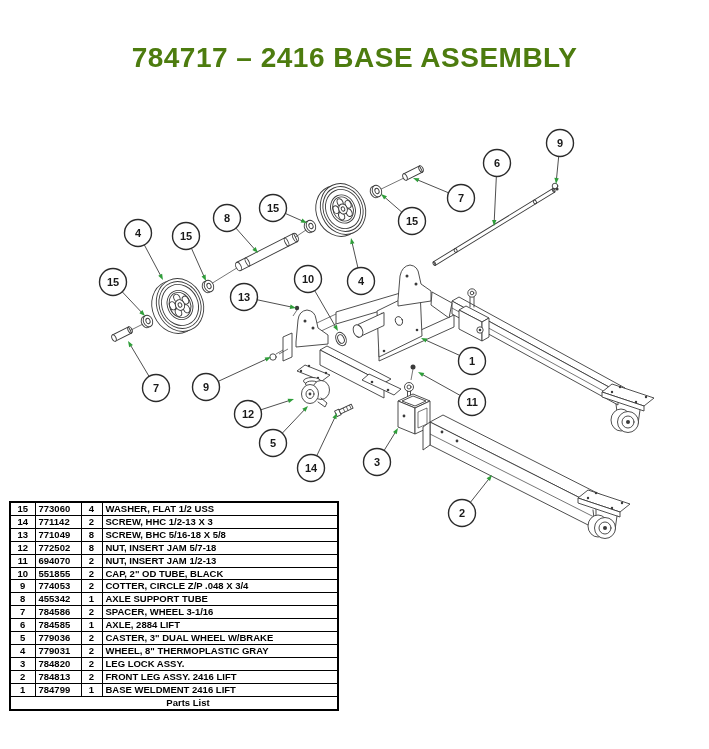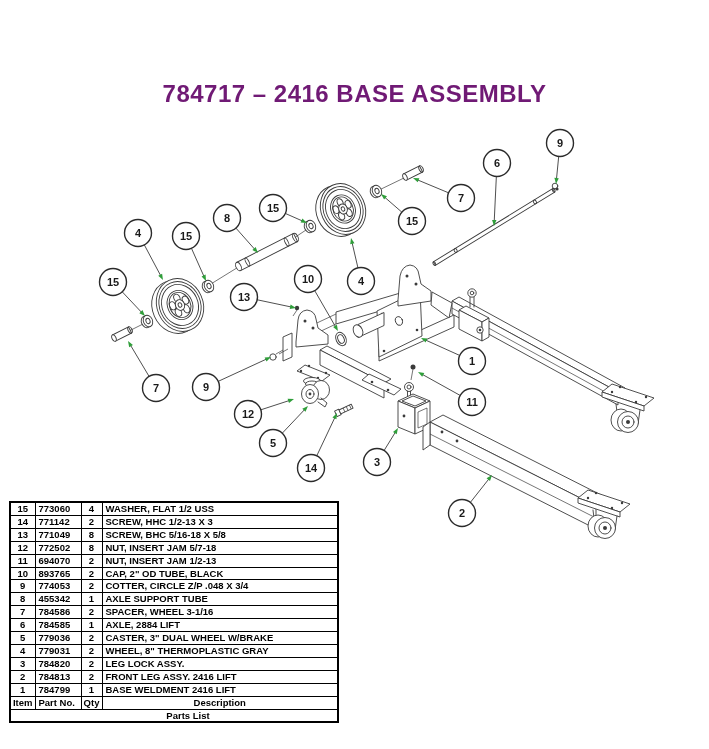--- a/index.html
+++ b/index.html
@@ -1,19 +1,19 @@
 <!DOCTYPE html>
 <html><head>
 <meta charset="utf-8">
 <style>
   html,body{margin:0;padding:0;background:#e8e8e8;}
   .page{position:relative;width:709px;height:749px;background:#ffffff;margin:0 auto;
         font-family:"Liberation Sans",sans-serif;overflow:hidden;}
   .title{position:absolute;left:0;top:42px;width:709px;text-align:center;
-         font-size:24px;font-weight:bold;color:#701a75;letter-spacing:.5px;margin-top:38px;}
+         font-size:28px;font-weight:bold;color:#4d7c0f;letter-spacing:.5px;}
   svg.diagram{position:absolute;left:0;top:0;width:709px;height:749px;}
   
   .ln{fill:none;stroke:#3b3b3b;stroke-width:.9;stroke-linejoin:round;stroke-linecap:round;}
   .pt{fill:#ffffff;stroke:#3b3b3b;stroke-width:.9;stroke-linejoin:round;}
   .dk{fill:#3b3b3b;stroke:none;}
   .thin{fill:none;stroke:#3b3b3b;stroke-width:.7;}
   .balloon-circle{fill:#ffffff;stroke:#2b2b2b;stroke-width:1.4;}
   .balloon-text{font-family:"Liberation Sans",sans-serif;font-size:11px;font-weight:bold;fill:#1a1a1a;}
   .leader{fill:none;stroke:#3b3b3b;stroke-width:.9;}
   
@@ -432,21 +432,21 @@
           <td>NUT, INSERT JAM 5/7-18</td>
         </tr>
         <tr>
           <td class="c">11</td>
           <td>694070</td>
           <td class="c">2</td>
           <td>NUT, INSERT JAM 1/2-13</td>
         </tr>
         <tr>
           <td class="c">10</td>
-          <td>893765</td>
+          <td>551855</td>
           <td class="c">2</td>
           <td>CAP, 2" OD TUBE, BLACK</td>
         </tr>
         <tr>
           <td class="c">9</td>
           <td>774053</td>
           <td class="c">2</td>
           <td>COTTER, CIRCLE Z/P .048 X 3/4</td>
         </tr>
         <tr>
@@ -490,25 +490,19 @@
           <td>784813</td>
           <td class="c">2</td>
           <td>FRONT LEG ASSY. 2416 LIFT</td>
         </tr>
         <tr>
           <td class="c">1</td>
           <td>784799</td>
           <td class="c">1</td>
           <td>BASE WELDMENT 2416 LIFT</td>
         </tr>
-        <tr id="header-row">
-        <td class="c">Item</td>
-        <td>Part No.</td>
-        <td class="c">Qty</td>
-        <td class="c">Description</td>
-      </tr>
       <tr id="footer-row">
         <td class="footer" colspan="4">Parts List</td>
       </tr>
     </tbody>
   </table>
 
 </div>
 
 </body></html>

